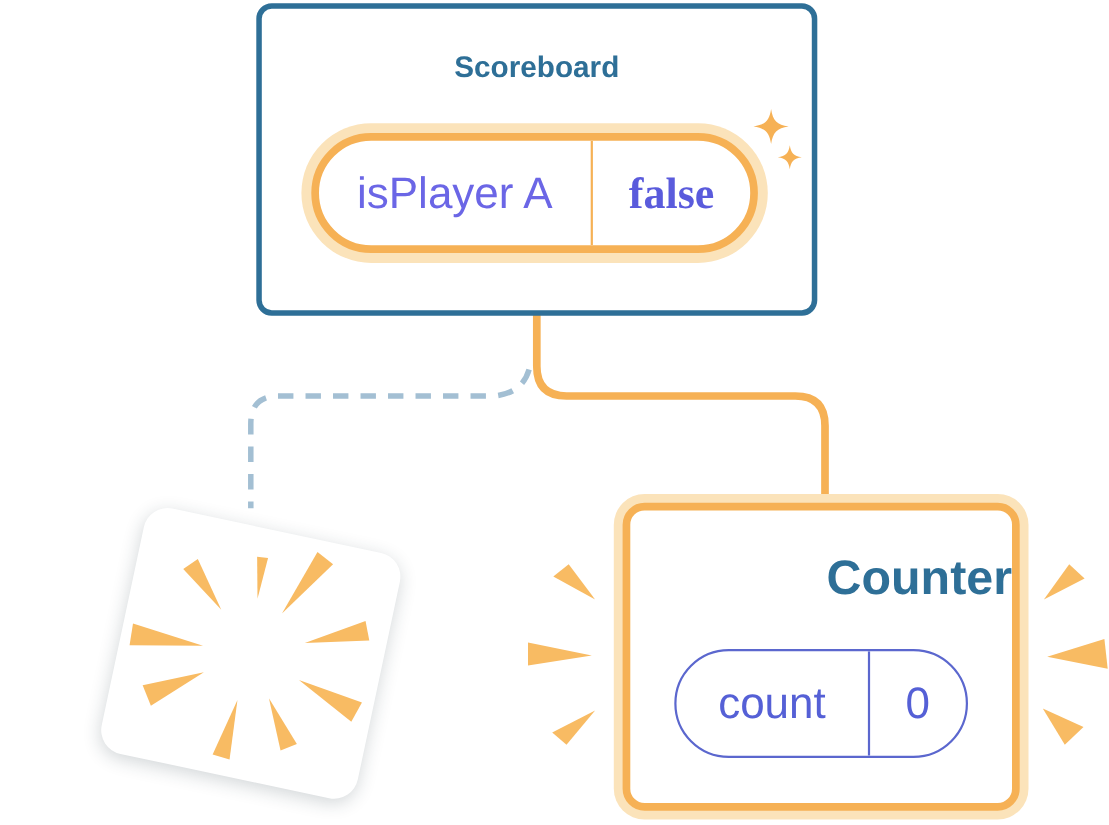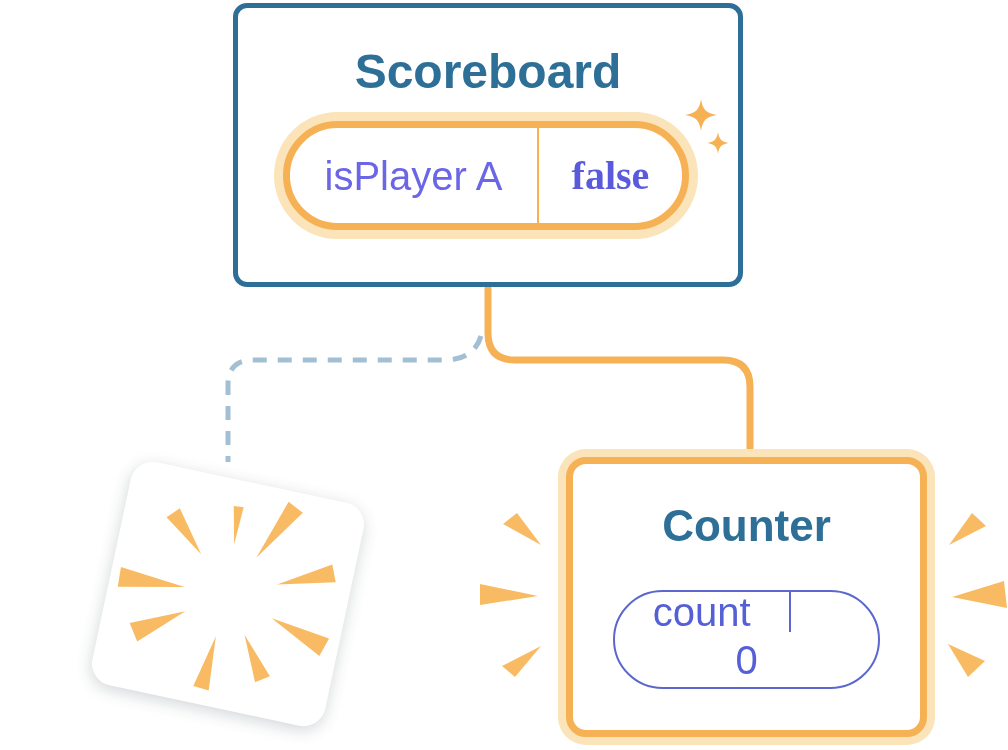--- a/index.html
+++ b/index.html
@@ -10,21 +10,21 @@
   svg.layer { position:absolute; left:0; top:0; pointer-events:none; }
   .connectors { z-index:1; }
   .decor { z-index:5; }
 
   
   .scoreboard-card {
     position:absolute; left:233px; top:3px; width:500px; height:274px;
     background:#ffffff; border:5px solid #2E6F97; border-radius:14px; z-index:3;
   }
   .card-title { text-align:center; color:#2E6F97; font-weight:600; line-height:1; }
-  .scoreboard-card .card-title { margin-top:40px; font-size:48px; }
+  .scoreboard-card .card-title { margin-top:40px; font-size:27px; }
 
   .pill {
     display:flex; align-items:stretch; background:#ffffff; border-radius:999px;
     overflow:hidden; box-sizing:content-box;
   }
   .pill-highlighted {
     position:absolute; left:45px; top:113px; width:392px; height:95px;
     border:7px solid #F6B155; box-shadow:0 0 0 9px #FBE3BA;text-align:right;
   }
   .pill-cell {
@@ -41,25 +41,24 @@
     box-shadow:0 4px 16px rgba(32,48,60,0.20); z-index:2;
   }
   .tilted-card svg { display:block; margin:2px auto 0; }
 
   
   .counter-card {
     position:absolute; left:566px; top:457px; width:347px; height:266px;
     background:#ffffff; border:7px solid #F6B155; box-shadow:0 0 0 8px #FBE3BA;
     border-radius:20px; z-index:3;
   }
-  .counter-card .card-title { margin-top:40px; font-size:44px; }
+  .counter-card .card-title { margin-top:40px; font-size:44px;text-align:right; }
   .pill-plain {
     width:263px; height:95px; margin:42px auto 0;
     border:2px solid #5B67CE;
-    flex-direction:column;
   }
   .pill-plain .cell-name  { width:66%; border-right:2px solid #5B67CE; color:#5560D6; }
   .pill-plain .cell-value { flex:1; color:#5560D6; }
 </style>
 </head>
 <body>
 
 <div class="canvas">
 
   <svg class="layer connectors" width="1008" height="750" viewBox="0 0 1008 750">

